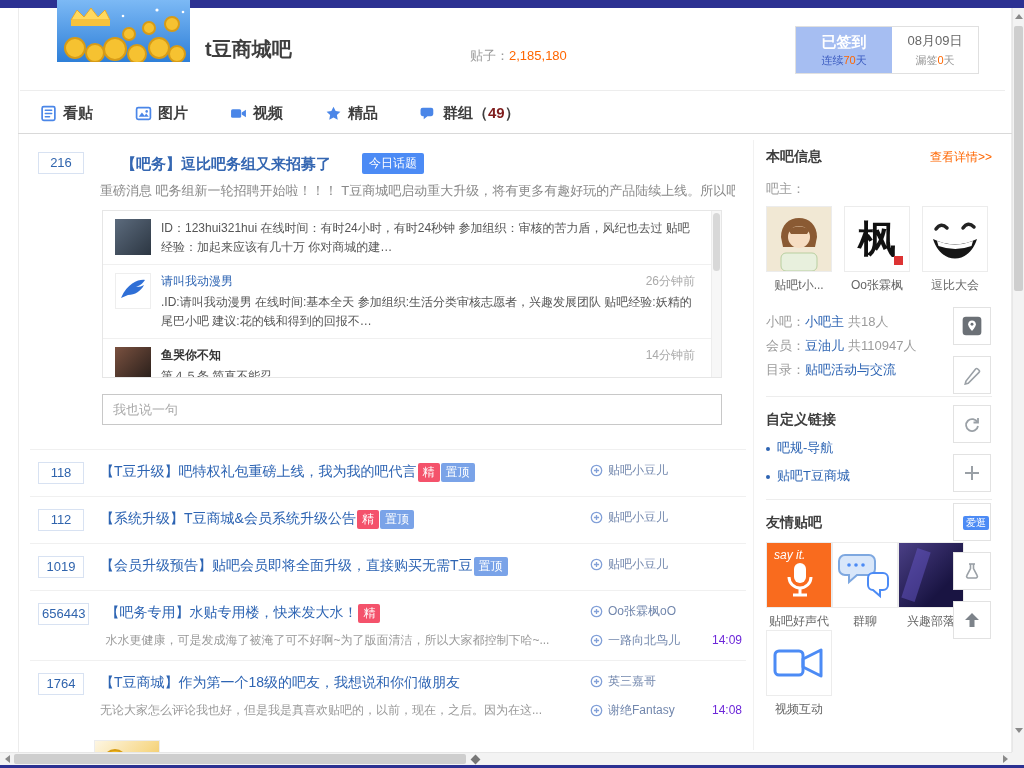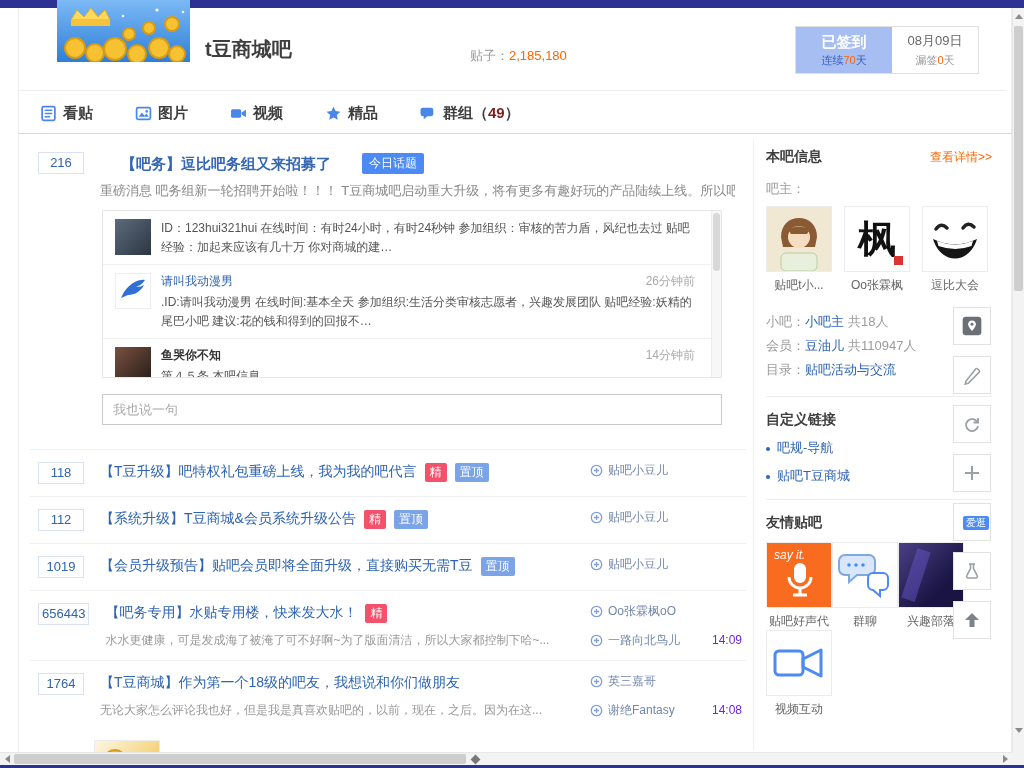--- a/index.html
+++ b/index.html
@@ -64,21 +64,21 @@
   .c-scrollbar { position:absolute; top:0; right:0; width:10px; height:100%; background:#f7f7f7; border-left:1px solid #ededed; cursor:pointer; }
   .c-thumb { position:absolute; top:2px; left:1px; width:7px; height:58px; background:#d8d8d8; border-radius:4px; }
 
   .reply-input { display:block; margin:16px 0 0 72px; width:620px; height:31px; border:1px solid #c8c8c8;
                  padding:12px 10px; font-size:13px; color:#333; outline:none; font-family:inherit; }
   .reply-input::placeholder { color:#a9a9a9; }
 
   .t-list { margin-top:24px; }
   .t-row { display:flex; padding:12px 4px 12px 8px; border-top:1px solid #f0f0f0; }
   .t-mid { flex:1; min-width:0; padding-right:12px; }
-  .t-line1 { display:flex; align-items:center; gap:8px; height:20px; }
+  .t-line1 { display:flex; align-items:center; gap:1px; height:20px; }
   .t-title { font-size:14px; color:#2d64b3; white-space:nowrap; overflow:hidden; text-overflow:ellipsis; }
   .b-jing { flex:none; background:#f4526b; color:#fff; font-size:12px; padding:1px 5px; border-radius:2px; }
   .b-top  { flex:none; background:#7aa3e8; color:#fff; font-size:12px; padding:1px 5px; border-radius:2px; }
   .t-preview { margin-top:9px; font-size:12px; color:#999; white-space:nowrap; overflow:hidden; height:16px; }
   .t-right { flex:none; width:152px; display:flex; flex-direction:column; justify-content:space-between; align-self:stretch; }
   .t-author, .t-replier { display:flex; align-items:center; gap:5px; font-size:12px; color:#7287ad; height:16px; }
   .t-author a, .t-replier a { color:#7287ad; }
   .t-time { margin-left:auto; color:#6d28d9; }
   .follow-ico { width:13px; height:13px; display:inline-flex; flex:none; }
   .partial-thumb { margin:10px 0 0 64px; width:66px; height:40px; border:1px solid #ececec; position:relative;
@@ -267,21 +267,21 @@
         <div class="c-content">.ID:请叫我动漫男 在线时间:基本全天 参加组织:生活分类审核志愿者，兴趣发展团队 贴吧经验:妖精的尾巴小吧 建议:花的钱和得到的回报不…</div>
       </div>
     </div>
     <div class="c-row">
       <div class="c-avatar av3"></div>
       <div class="c-main">
         <div class="c-head">
           <a class="c-name dark">鱼哭你不知</a>
           <span class="c-time">14分钟前</span>
         </div>
-        <div class="c-content">第４５条 本吧信息</div>
+        <div class="c-content">第４５条 简直不能忍</div>
       </div>
     </div>
     <div class="c-scrollbar">
       <div class="c-thumb"></div>
     </div>
   </div>
 
   <input class="reply-input" type="text" placeholder="我也说一句" style="">
 
   <div class="t-list">

